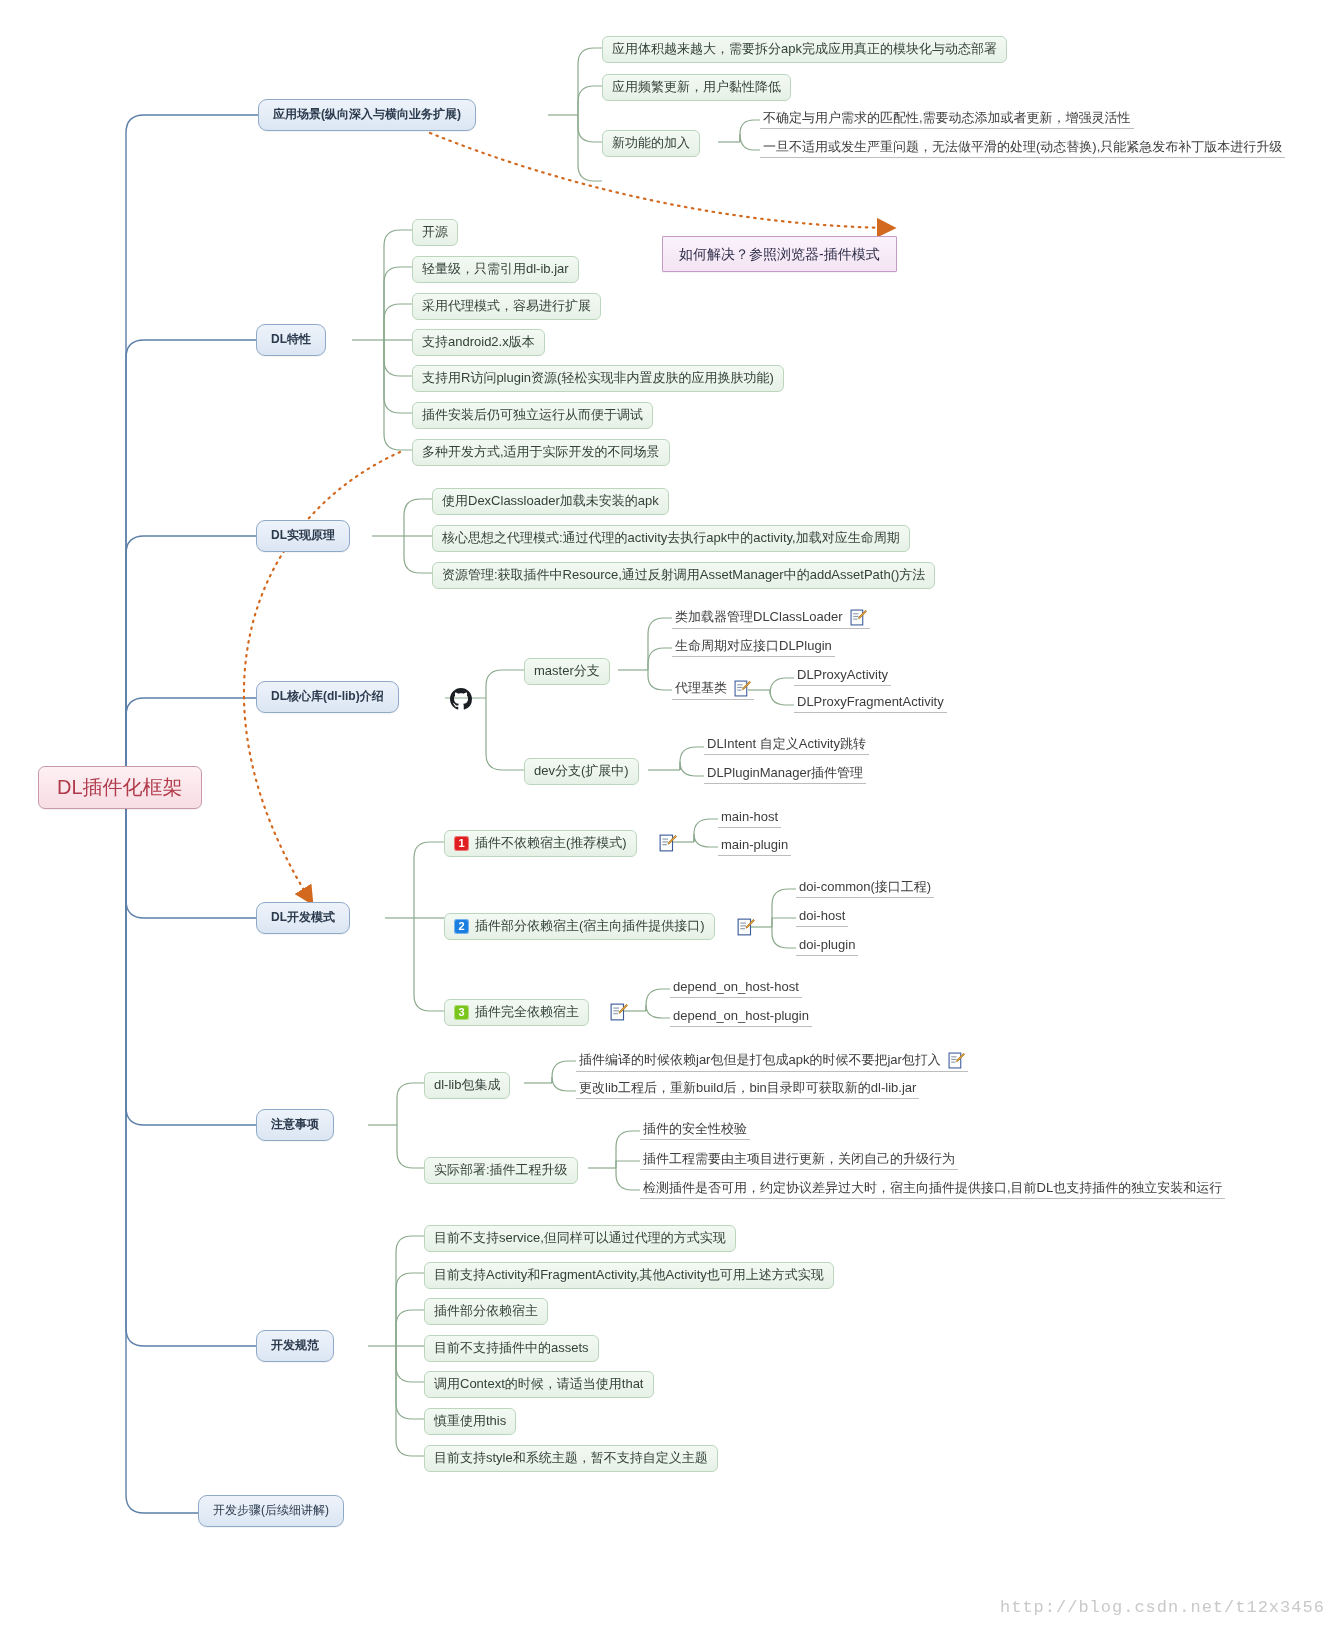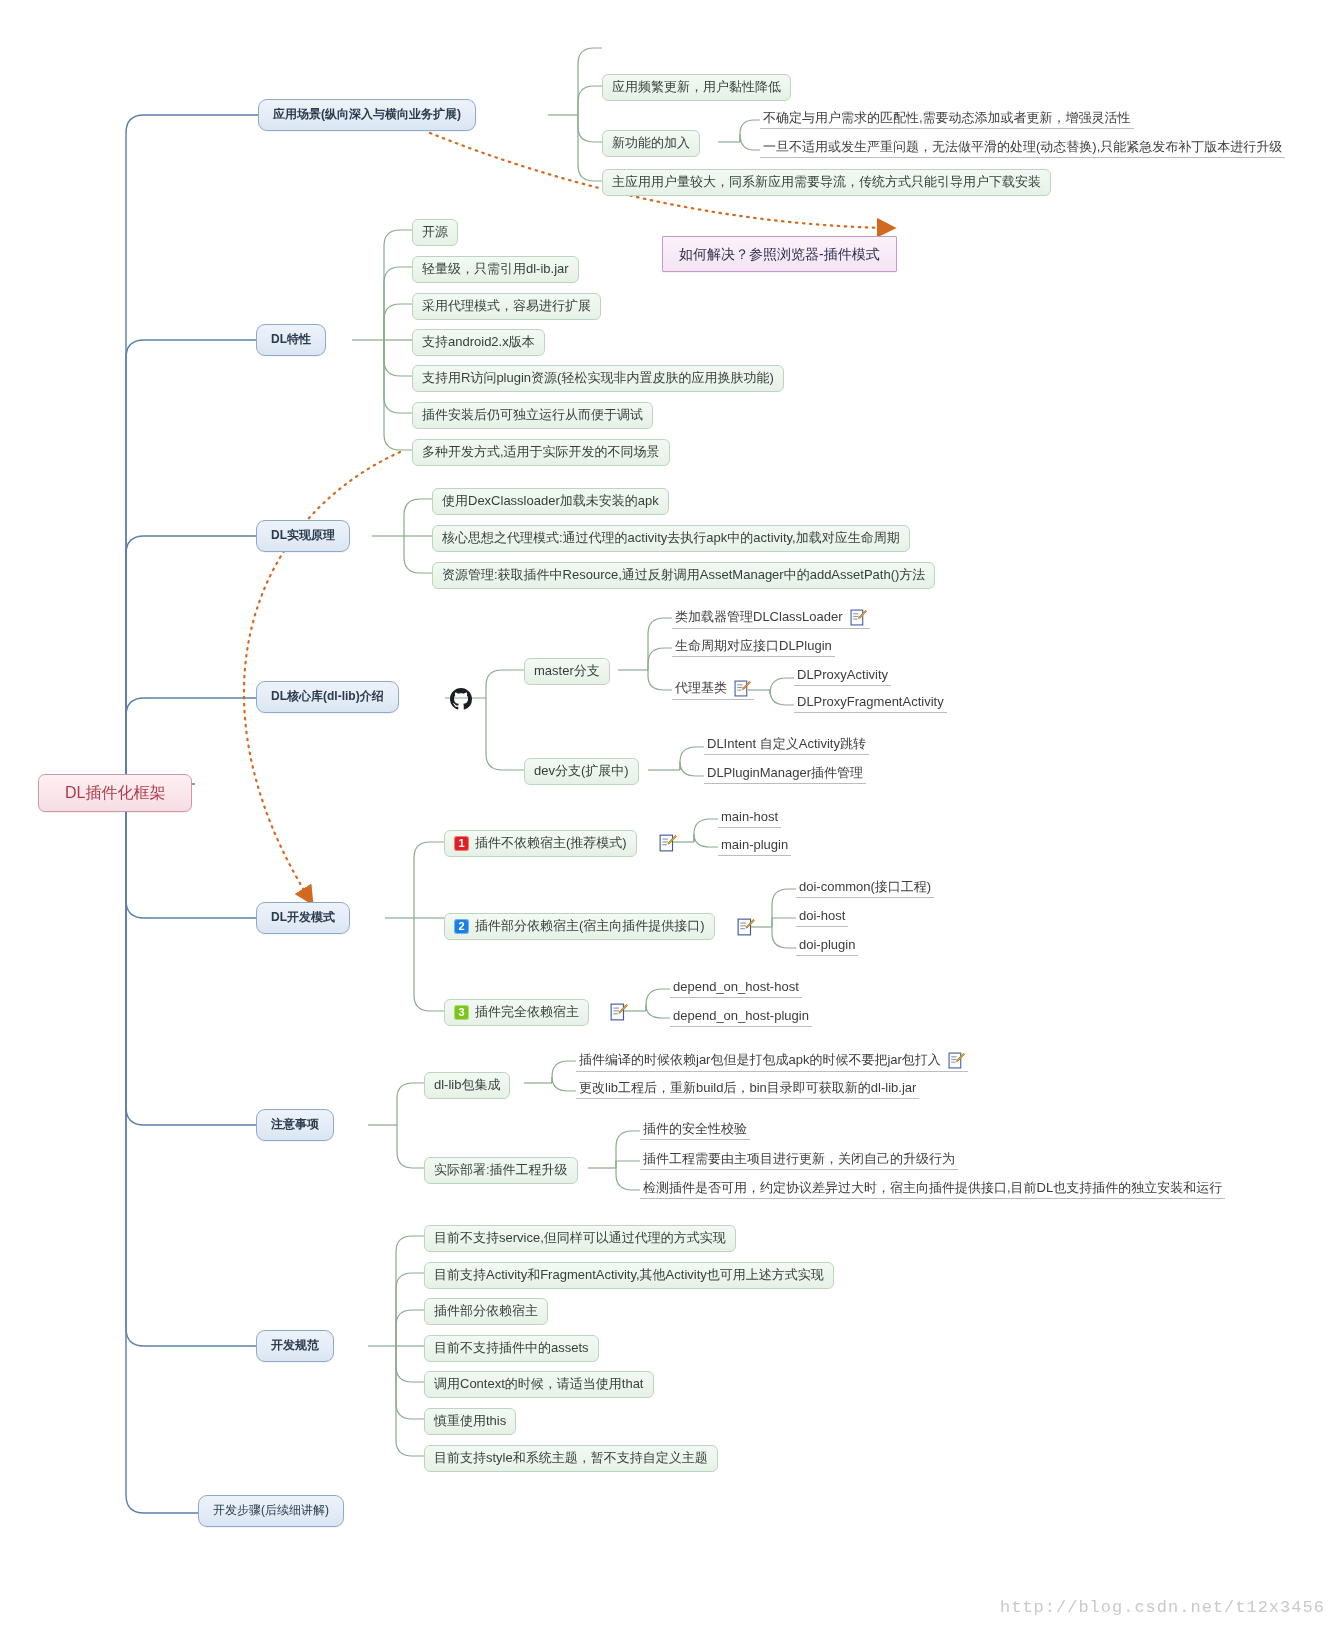--- a/index.html
+++ b/index.html
@@ -30,24 +30,23 @@
     white-space:nowrap;
     line-height:1.15;
   }
 
   
   .root{
     border:1px solid #c99aa6;
     background:linear-gradient(180deg,#fdf0f3 0%,#f7dde4 100%);
     border-radius:7px;
     color:#b03a4a;
-    font-size:16px;
-    padding:9px 26px;
+    font-size:20px;
+    padding:9px 18px;
     box-shadow:0 1px 1px rgba(0,0,0,.06);
-    margin-top:8px;
   }
 
   
   .lvl1{
     border:1px solid #8fa9c8;
     background:linear-gradient(180deg,#eef3fa 0%,#dbe6f3 100%);
     border-radius:9px;
     color:#2b3a4d;
     font-size:12px;
     font-weight:bold;
@@ -247,34 +246,34 @@
     <path d="M400,452 C250,520 185,700 310,900" fill="none" stroke="#d2691e" stroke-width="2.2" stroke-dasharray="1.5 5.5" stroke-linecap="round" marker-end="url(#arrow)"></path>
   </svg>
 
   <div class="node root" style="left:38px;top:766px;">
     <span>DL插件化框架</span>
   </div>
 
   <div class="node lvl1" style="left:258px;top:99px;">
     <span>应用场景(纵向深入与横向业务扩展)</span>
   </div>
+  <div class="node lvl2" style="left:602px;top:36px;">
+    <span>应用体积越来越大，需要拆分apk完成应用真正的模块化与动态部署</span>
+  </div>
   <div class="node lvl2" style="left:602px;top:74px;">
     <span>应用频繁更新，用户黏性降低</span>
   </div>
   <div class="node lvl2" style="left:602px;top:130px;justify-content:center;">
     <span>新功能的加入</span>
   </div>
   <div class="node leaf" style="left:760px;top:110px;">
     <span>不确定与用户需求的匹配性,需要动态添加或者更新，增强灵活性</span>
   </div>
   <div class="node leaf" style="left:760px;top:139px;">
     <span>一旦不适用或发生严重问题，无法做平滑的处理(动态替换),只能紧急发布补丁版本进行升级</span>
-  </div>
-  <div class="node lvl2" style="left:602px;top:169px;">
-    <span>主应用用户量较大，同系新应用需要导流，传统方式只能引导用户下载安装</span>
   </div>
 
   <div class="node callout" style="left:662px;top:236px;">
     <span>如何解决？参照浏览器-插件模式</span>
   </div>
 
   <div class="node lvl1" style="left:256px;top:324px;">
     <span>DL特性</span>
   </div>
   <div class="node lvl2" style="left:412px;top:219px;">

